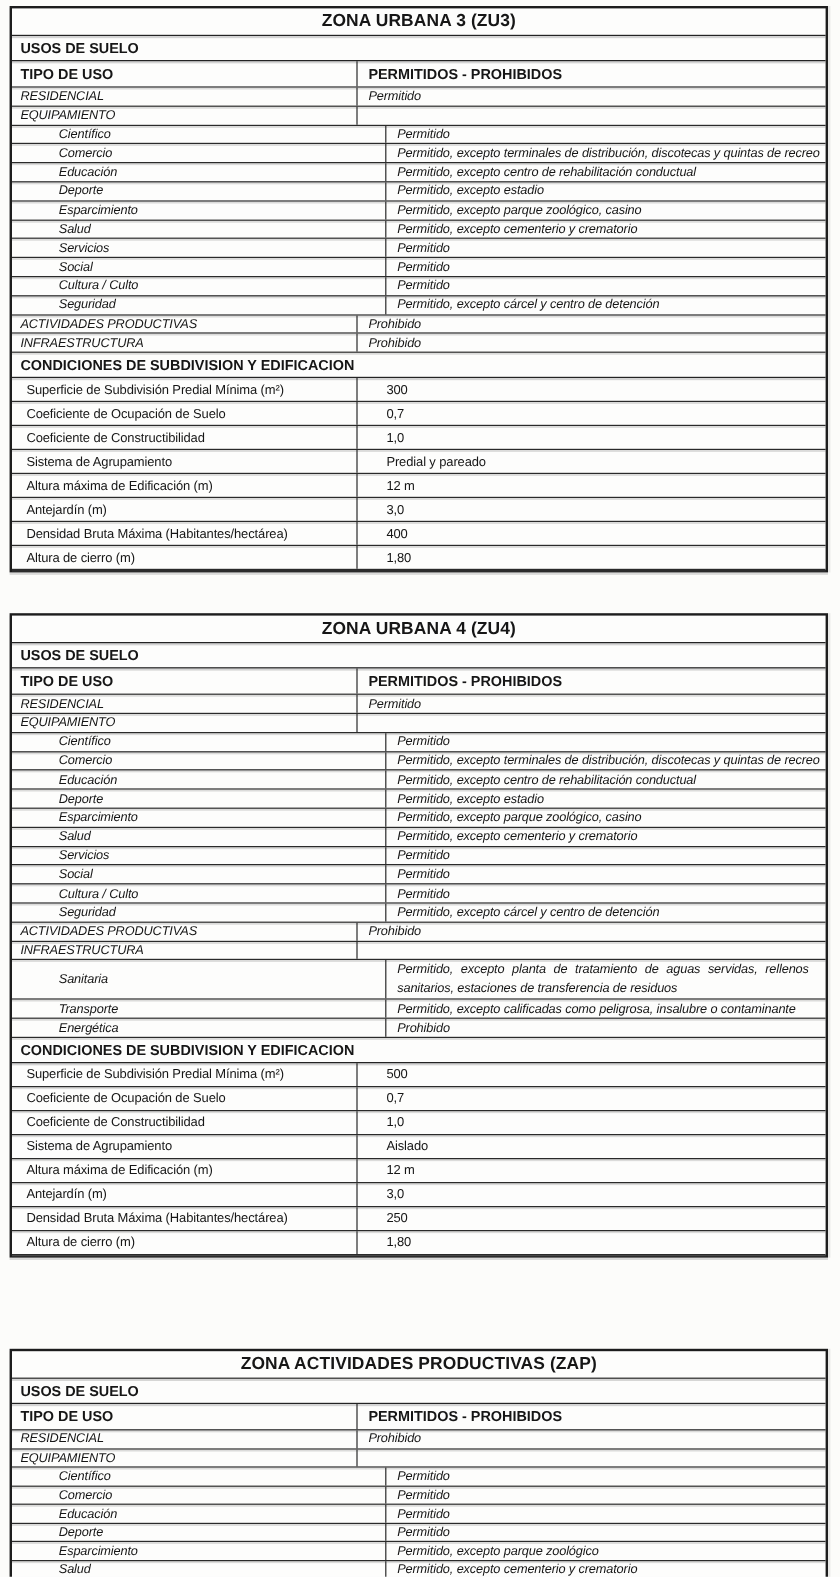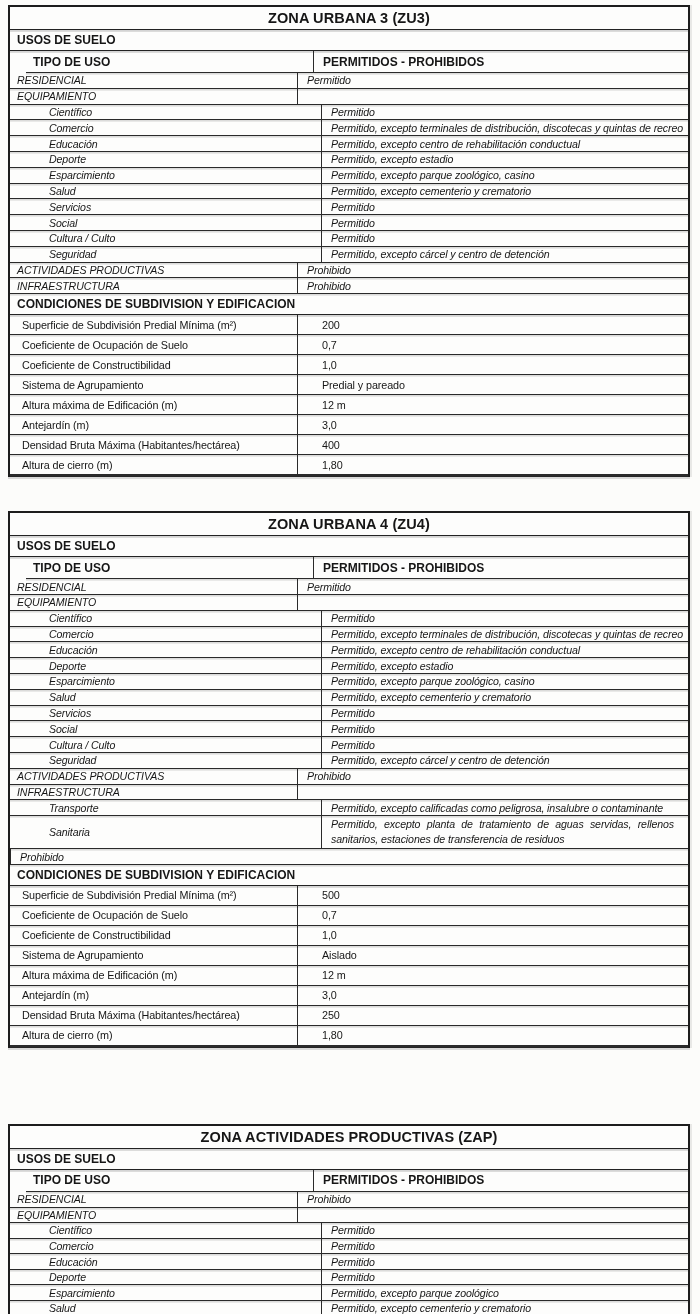--- a/index.html
+++ b/index.html
@@ -38,21 +38,21 @@
     border-bottom: 1.6px solid #232323;
     box-shadow: 0 1.8px 0 rgba(90,90,90,.25);
     box-sizing: border-box;
   }
   .row {
     display: flex;
     border-bottom: 1.4px solid #2a2a2a;
     box-shadow: 0 1.6px 0 rgba(100,100,100,.22);
     box-sizing: border-box;
   }
-  .header-row { height: 22px; font-weight: bold; font-size: 12px; margin-left: 16px; }
+  .header-row { height: 22px; font-weight: bold; font-size: 12px; }
   .uso-row  { height: 15.8px; font-size: 10.6px; letter-spacing: -0.1px; font-style: italic; }
   .t3 .uso-row { height: 15.6px; }
   .uso-row.tall { height: 33px; }
   .cond-row { height: 20px; font-size: 10.8px; letter-spacing: -0.1px; }
 
   .cell-l {
     flex: 0 0 287px; width: 287px;
     display: flex; align-items: center;
     padding-left: 7px;
     box-sizing: border-box;
@@ -142,21 +142,21 @@
         <div class="cell-l">ACTIVIDADES PRODUCTIVAS</div>
         <div class="cell-r">Prohibido</div>
       </div>
       <div class="row uso-row cat">
         <div class="cell-l">INFRAESTRUCTURA</div>
         <div class="cell-r">Prohibido</div>
       </div>
       <div class="full-row">CONDICIONES DE SUBDIVISION Y EDIFICACION</div>
       <div class="row cond-row">
         <div class="cell-l">Superficie de Subdivisión Predial Mínima (m²)</div>
-        <div class="cell-r">200</div>
+        <div class="cell-r">300</div>
       </div>
       <div class="row cond-row">
         <div class="cell-l">Coeficiente de Ocupación de Suelo</div>
         <div class="cell-r">0,7</div>
       </div>
       <div class="row cond-row">
         <div class="cell-l">Coeficiente de Constructibilidad</div>
         <div class="cell-r">1,0</div>
       </div>
       <div class="row cond-row">
@@ -236,29 +236,30 @@
         <div class="cell-r">Permitido, excepto cárcel y centro de detención</div>
       </div>
       <div class="row uso-row cat">
         <div class="cell-l">ACTIVIDADES PRODUCTIVAS</div>
         <div class="cell-r">Prohibido</div>
       </div>
       <div class="row uso-row cat">
         <div class="cell-l">INFRAESTRUCTURA</div>
         <div class="cell-r"></div>
       </div>
-      <div class="row uso-row sub">
-        <div class="cell-l">Transporte</div>
-        <div class="cell-r">Permitido, excepto calificadas como peligrosa, insalubre o contaminante</div>
-      </div>
       <div class="row uso-row sub tall">
         <div class="cell-l">Sanitaria</div>
         <div class="cell-r">Permitido, excepto planta de tratamiento de aguas servidas, rellenos sanitarios, estaciones de transferencia de residuos</div>
       </div>
       <div class="row uso-row sub">
+        <div class="cell-l">Transporte</div>
+        <div class="cell-r">Permitido, excepto calificadas como peligrosa, insalubre o contaminante</div>
+      </div>
+      <div class="row uso-row sub">
+        <div class="cell-l">Energética</div>
         <div class="cell-r">Prohibido</div>
       </div>
       <div class="full-row">CONDICIONES DE SUBDIVISION Y EDIFICACION</div>
       <div class="row cond-row">
         <div class="cell-l">Superficie de Subdivisión Predial Mínima (m²)</div>
         <div class="cell-r">500</div>
       </div>
       <div class="row cond-row">
         <div class="cell-l">Coeficiente de Ocupación de Suelo</div>
         <div class="cell-r">0,7</div>

